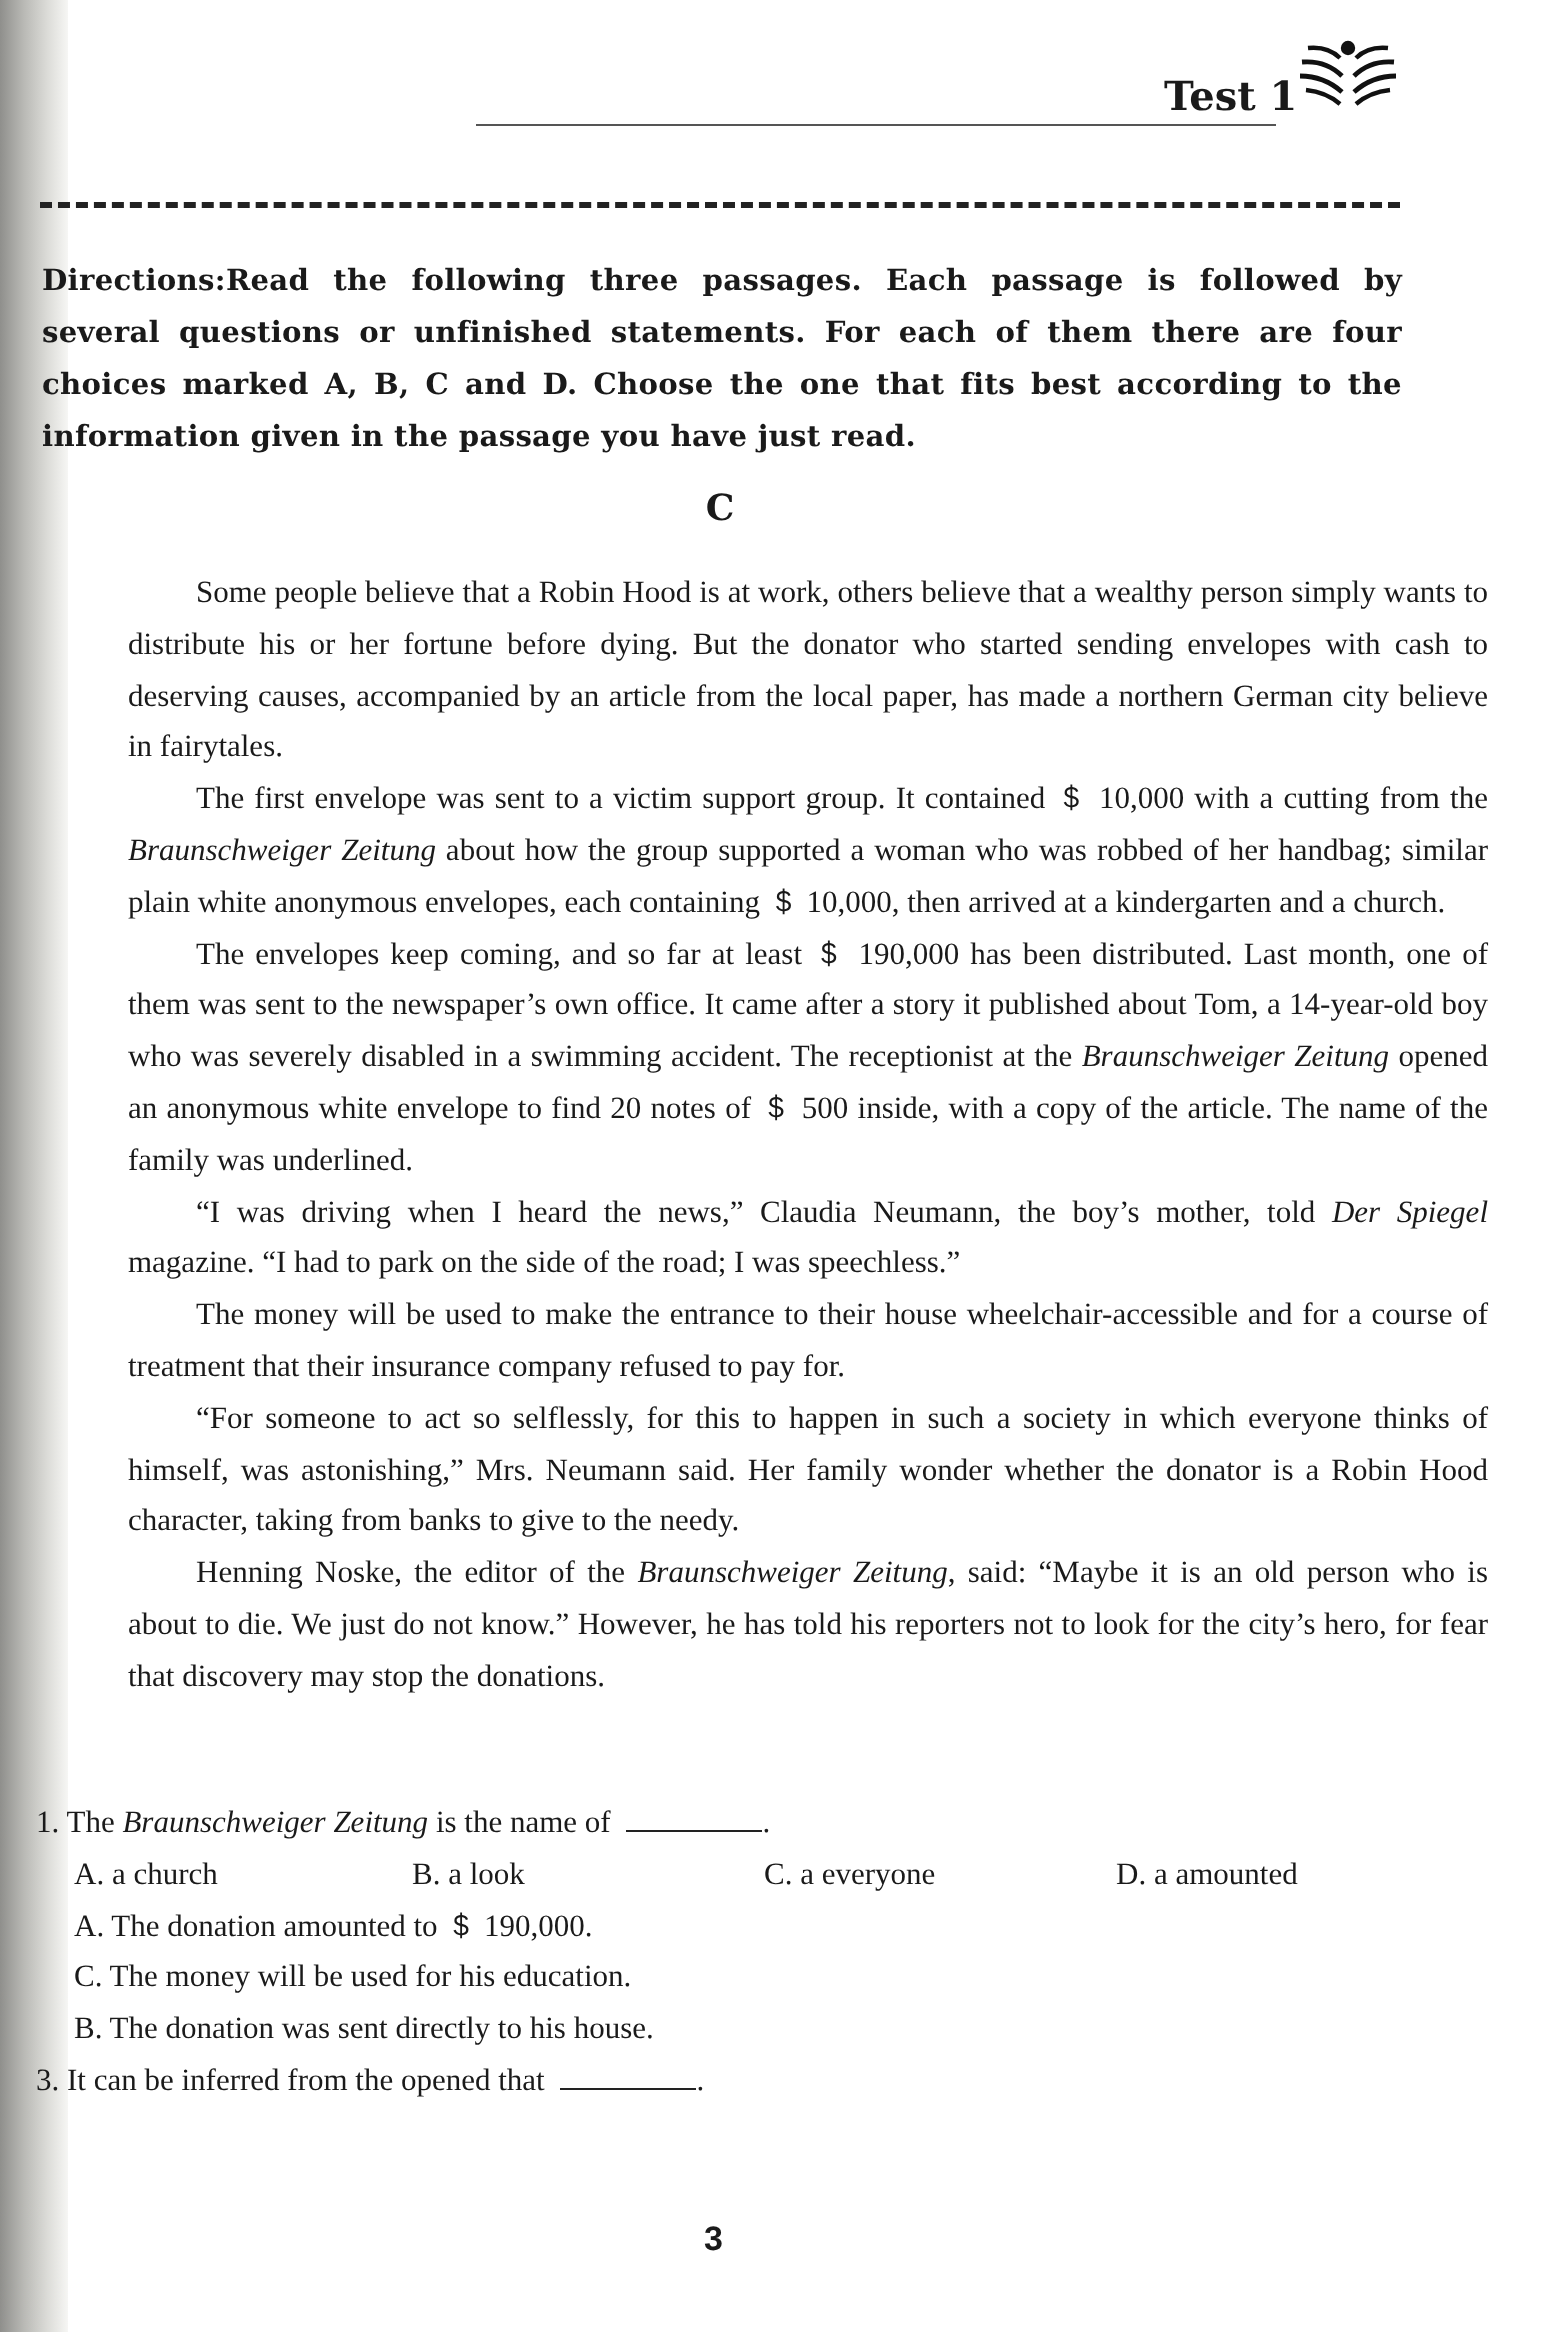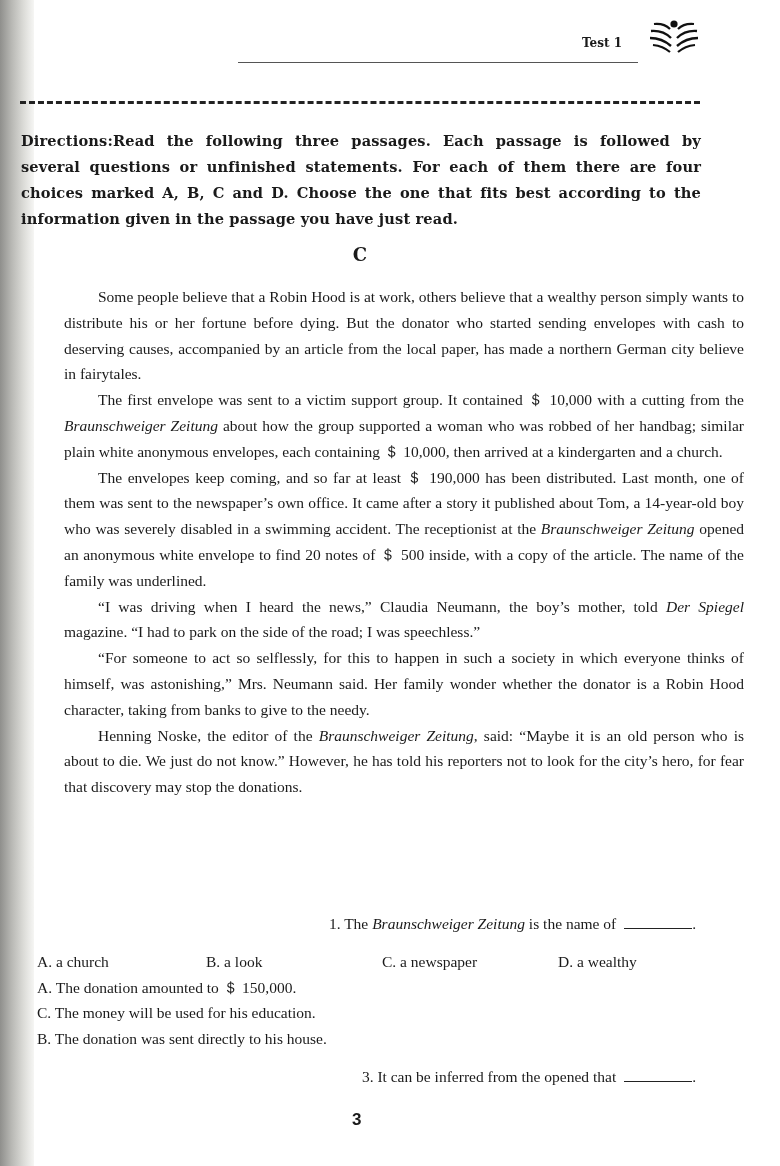--- a/index.html
+++ b/index.html
@@ -8,21 +8,21 @@
     background: #ffffff;
     font-family: "Liberation Serif", "DejaVu Serif", serif;
     color: #1a1a1a;
   }
   .spine {
     position: absolute; left: 0; top: 0; width: 34px; height: 1166px;
     background: linear-gradient(to right, #8f8f8c 0%, #b9b9b5 35%, #dcdcd8 70%, #f6f6f4 100%);
   }
   .header-title {
     position: absolute; left: 582px; top: 36px;
-    font-family: "DejaVu Serif", serif; font-weight: bold; font-size: 12px;
+    font-family: "DejaVu Serif", serif; font-weight: bold; font-size: 20px;
     color: #1a1a1a;
   }
   .logo { position: absolute; left: 648px; top: 18px; width: 52px; height: 36px; }
   .header-rule {
     position: absolute; left: 238px; top: 62px; width: 400px; height: 0;
     border-top: 1.5px solid #555;
   }
   .dash-rule {
     position: absolute; left: 20px; top: 101px; width: 680px; height: 0;
     border-top: 3px dashed #222;
@@ -39,21 +39,21 @@
   .passage {
     position: absolute; left: 20px; top: 284px; width: 680px;
     font-size: 15.5px; line-height: 25.8px; text-align: justify; margin-left: 44px;
   }
   .passage p { margin: 0; text-indent: 34px; }
   .passage i { font-style: italic; }
   .questions {
     position: absolute; left: 18px; top: 899px; width: 690px;
     font-size: 15.5px; line-height: 25.8px;
   }
-  .q-stem { margin: 12px; text-align: right; }
+  .q-stem { margin: 0; }
   .q-opt { margin: 0; padding-left: 19px; }
   .opt-row { display: flex; padding-left: 19px; align-items: flex-end; }
   .opt-row span { display: inline-block; }
   .opt-row .c1 { width: 169px; }
   .opt-row .c2 { width: 176px; }
   .opt-row .c3 { width: 176px; }
   .blank {
     display: inline-block; width: 68px; border-bottom: 1px solid #222;
     height: 14px; vertical-align: baseline; margin-left: 4px;
   }
@@ -86,40 +86,41 @@
   <span>Directions:</span><span>Read the following three passages. Each passage is followed by several questions or unfinished statements. For each of them there are four choices marked A, B, C and D. Choose the one that fits best according to the information given in the passage you have just read.</span>
 </div>
 
 <div class="passage-letter">C</div>
 
 <div class="passage" id="passage">
     <p><span>Some people believe that a Robin Hood is at work, others believe that a wealthy person simply wants to distribute his or her fortune before dying. But the donator who started sending envelopes with cash to deserving causes, accompanied by an article from the local paper, has made a northern German city believe in fairytales.</span></p>
     <p><span>The first envelope was sent to a victim support group. It contained ＄ 10,000 with a cutting from the </span><i>Braunschweiger Zeitung</i><span> about how the group supported a woman who was robbed of her handbag; similar plain white anonymous envelopes, each containing ＄ 10,000, then arrived at a kindergarten and a church.</span></p>
     <p><span>The envelopes keep coming, and so far at least ＄ 190,000 has been distributed. Last month, one of them was sent to the newspaper’s own office. It came after a story it published about Tom, a 14-year-old boy who was severely disabled in a swimming accident. The receptionist at the </span><i>Braunschweiger Zeitung</i><span> opened an anonymous white envelope to find 20 notes of ＄ 500 inside, with a copy of the article. The name of the family was underlined.</span></p>
     <p><span>“I was driving when I heard the news,” Claudia Neumann, the boy’s mother, told </span><i>Der Spiegel</i><span> magazine. “I had to park on the side of the road; I was speechless.”</span></p>
+    <p><span>The money will be used to make the entrance to their house wheelchair-accessible and for a course of treatment that their insurance company refused to pay for.</span></p>
     <p><span>“For someone to act so selflessly, for this to happen in such a society in which everyone thinks of himself, was astonishing,” Mrs. Neumann said. Her family wonder whether the donator is a Robin Hood character, taking from banks to give to the needy.</span></p>
     <p><span>Henning Noske, the editor of the </span><i>Braunschweiger Zeitung</i><span>, said: “Maybe it is an old person who is about to die. We just do not know.” However, he has told his reporters not to look for the city’s hero, for fear that discovery may stop the donations.</span></p>
   </div>
 
 <div class="questions">
   <div>
     <p class="q-stem">
       <span>1.</span>
       <span>The </span><i>Braunschweiger Zeitung</i><span> is the name of</span>
       <span class="blank"></span><span>.</span>
     </p>
     <div class="opt-row">
       <span class="c1">A. a church</span>
       <span class="c2">B. a look</span>
-      <span class="c3">C. a newspaper</span>
-      <span>D. a wealthy</span>
+      <span class="c3">C. a everyone</span>
+      <span>D. a amounted</span>
     </div>
   </div>
   <div>
-    <p class="q-opt">A. The donation amounted to ＄ 150,000.</p>
+    <p class="q-opt">A. The donation amounted to ＄ 190,000.</p>
     <p class="q-opt">C. The money will be used for his education.</p>
     <p class="q-opt">B. The donation was sent directly to his house.</p>
   </div>
   <div>
     <p class="q-stem">
       <span>3.</span>
       <span>It can be inferred from the opened that</span>
       <span class="blank"></span><span>.</span>
     </p>
   </div>

